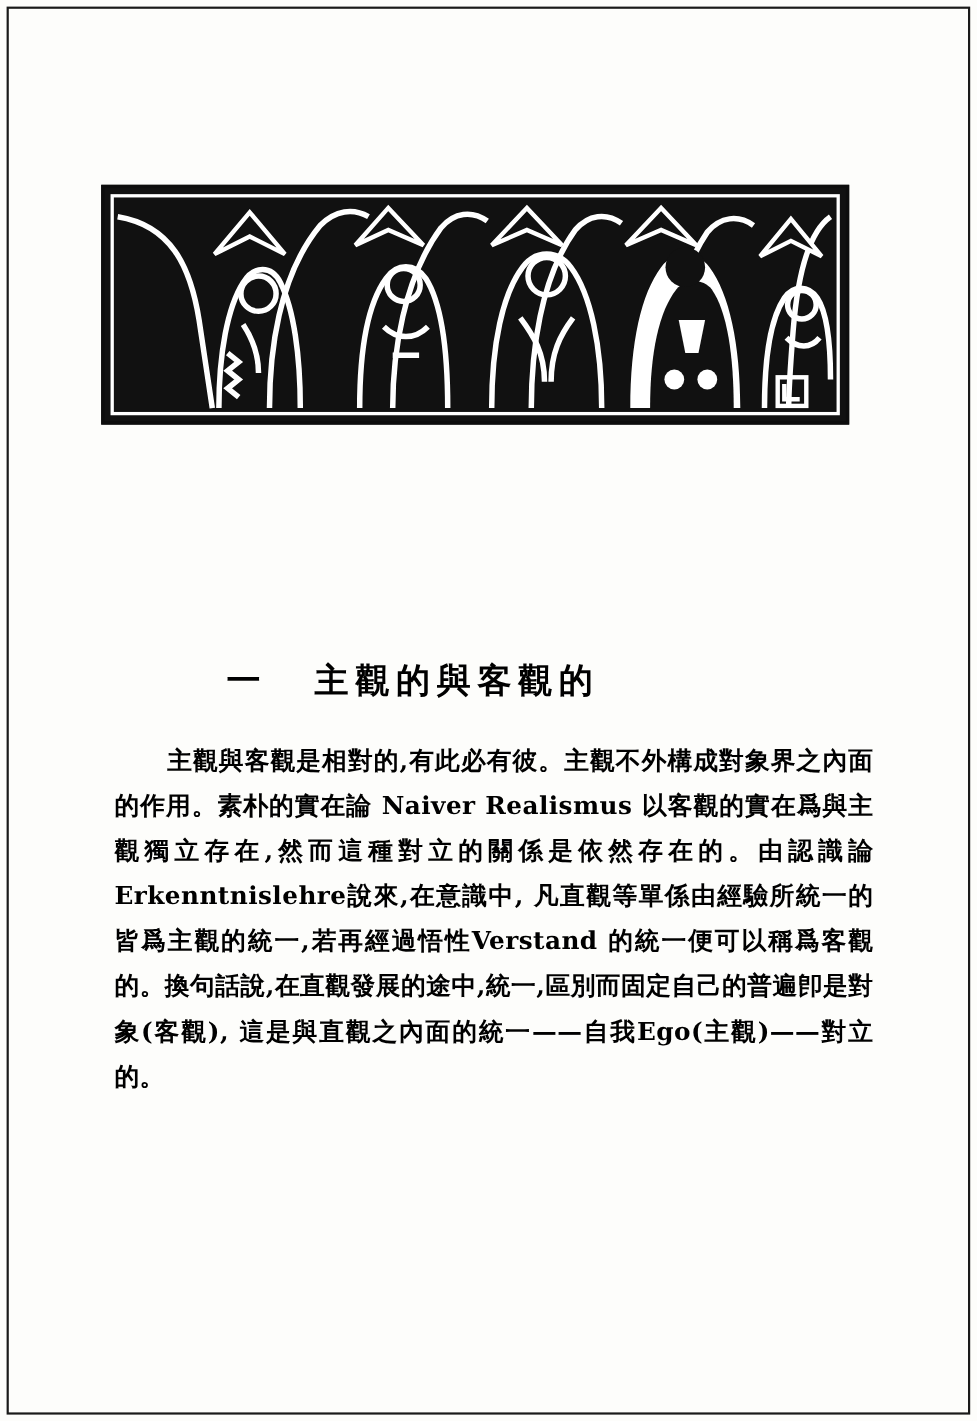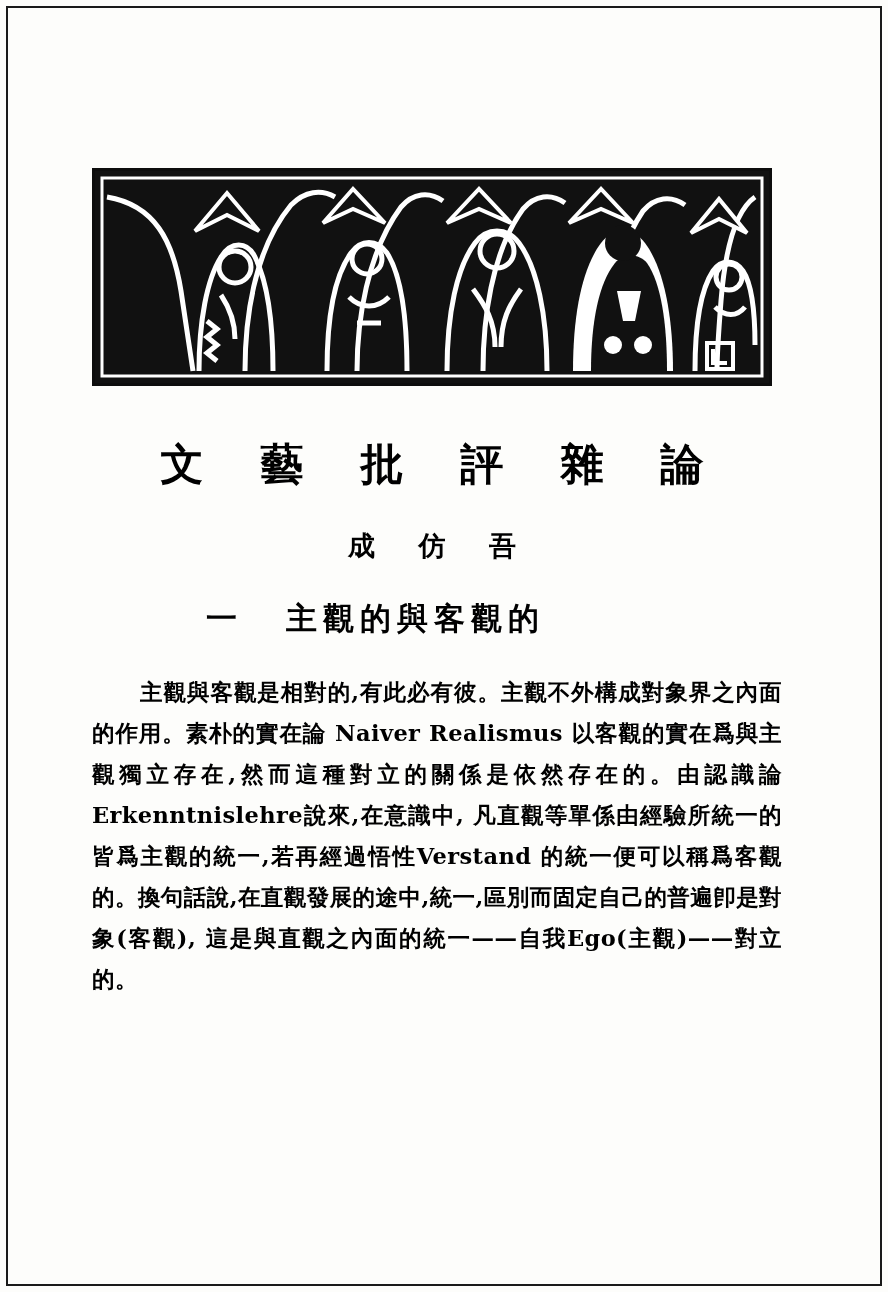--- a/index.html
+++ b/index.html
@@ -92,21 +92,21 @@
     margin-right: 46px;
   }
   .section-heading .sec-title {
     display: inline-block;
     letter-spacing: 6px;
   }
 
   
   .body-text {
     position: absolute;
-    left: 0;
+    left: 12px;
     top: 672px;
     width: 690px;
   }
   .para {
     font-size: 22.5px;
     line-height: 41px;
     text-align: justify;
     text-justify: inter-character;
     text-indent: 48px;
     margin: 0 0 1px 0;
@@ -182,23 +182,21 @@
           <path d="M620 136 C 630 146, 642 146, 650 136"></path>
         </g>
 
         <g fill="none" stroke="#ffffff" stroke-width="4">
           <rect x="612" y="172" width="26" height="26"></rect>
           <path d="M618 178 L 618 192 L 632 192"></path>
         </g>
       </svg>
     </div>
 
-    <div class="doc-title">文 藝 批 評 雜 論</div>
-
-    <div class="doc-author">成 仿 吾</div>
+
 
     <div class="section-heading">
       <span class="sec-num">一</span><span class="sec-title">主觀的與客觀的</span>
     </div>
 
     <div class="body-text">
       <p class="para">主觀與客觀是相對的,有此必有彼。主觀不外構成對象界之內面的作用。素朴的實在論 Naiver Realismus 以客觀的實在爲與主觀獨立存在,然而這種對立的關係是依然存在的。由認識論Erkenntnislehre說來,在意識中, 凡直觀等單係由經驗所統一的皆爲主觀的統一,若再經過悟性Verstand 的統一便可以稱爲客觀的。換句話說,在直觀發展的途中,統一,區別而固定自己的普遍卽是對象(客觀), 這是與直觀之內面的統一——自我Ego(主觀)——對立的。</p>
     </div>
 
   </div>

